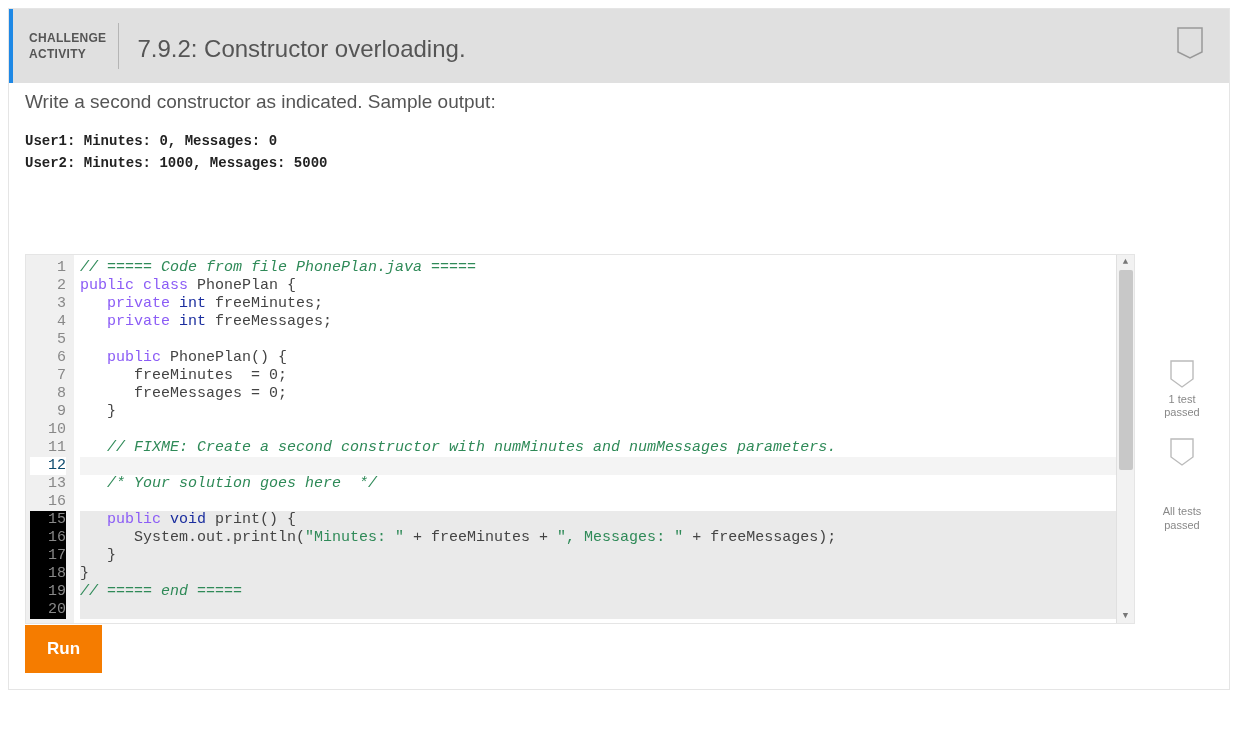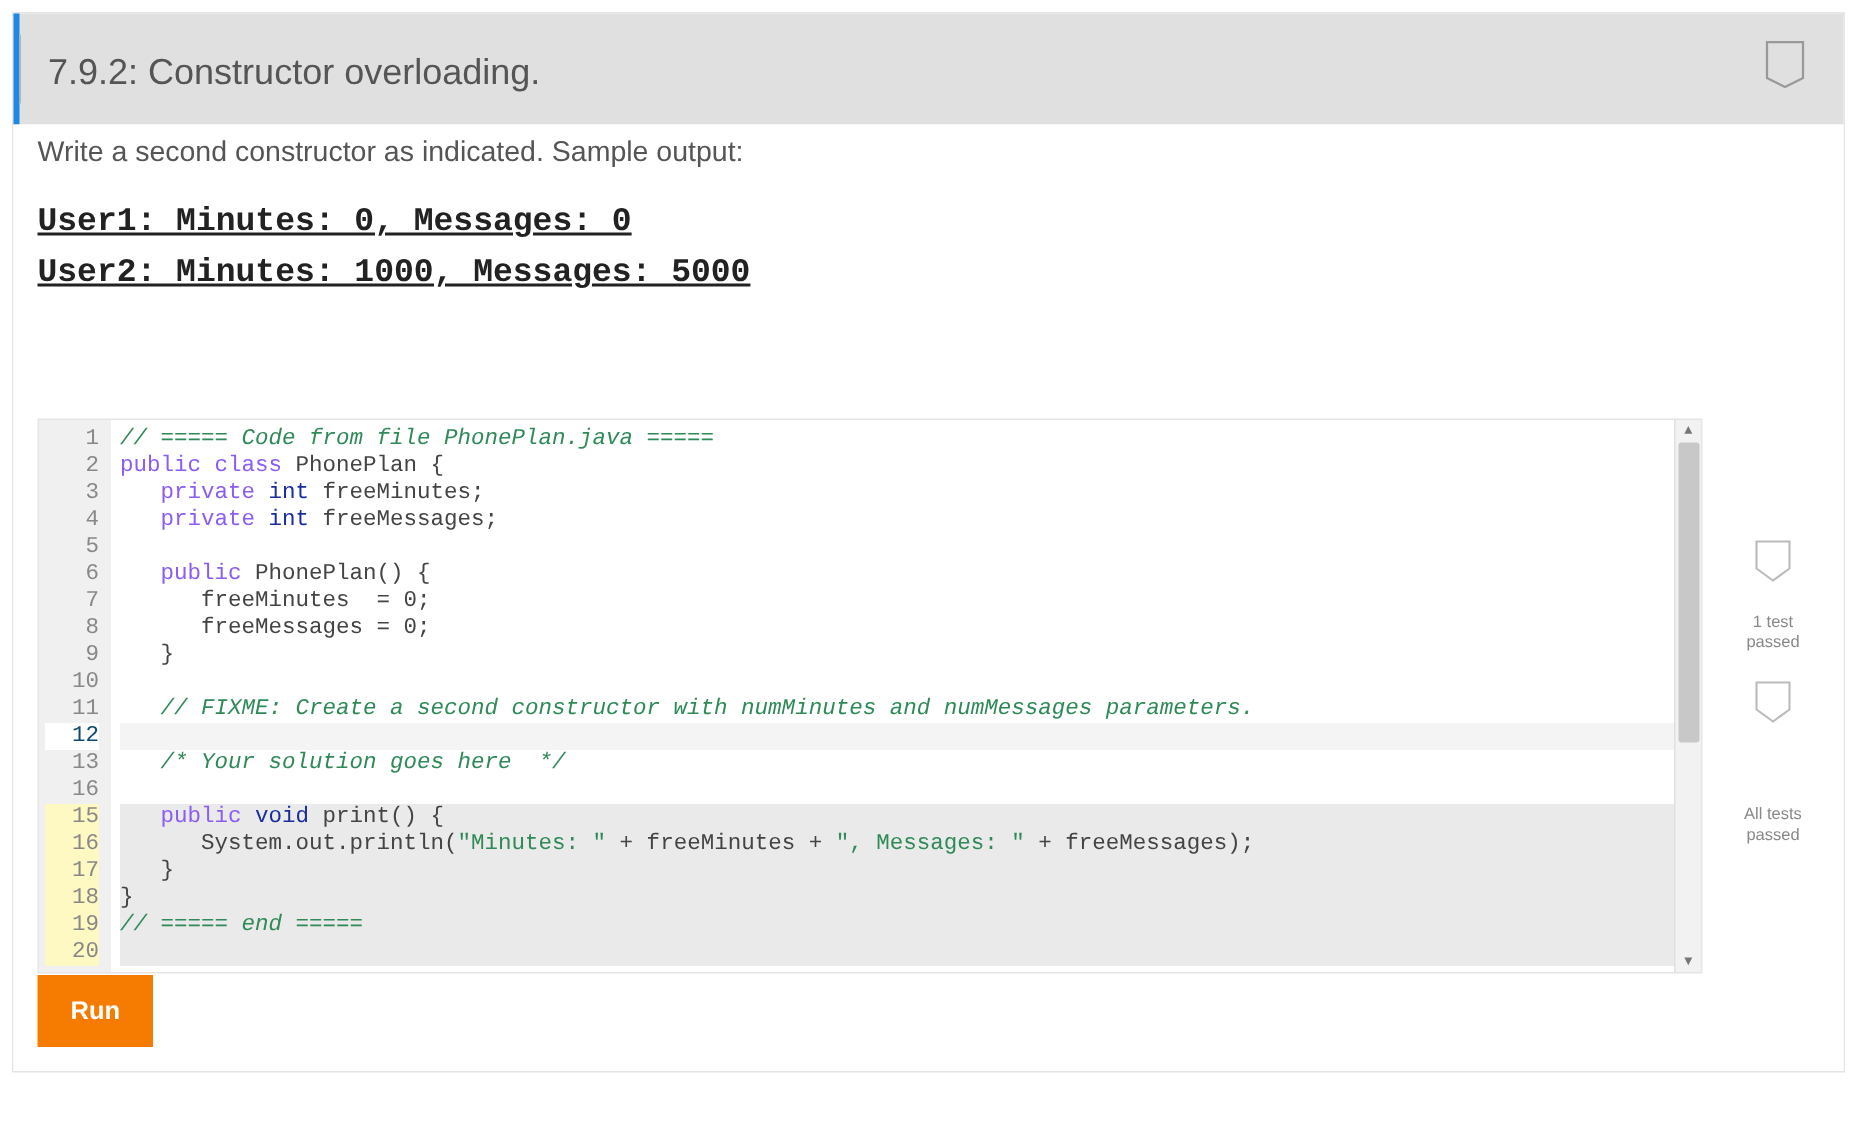--- a/index.html
+++ b/index.html
@@ -55,27 +55,26 @@
   }
   .main { flex: 1; min-width: 0; }
   .instructions {
     font-size: 19px;
     color: #555;
     font-weight: 300;
     margin-bottom: 18px;
   }
   .sample-output {
     font-family: "Courier New", monospace;
-    font-size: 22px;
+    font-size: 14px;
     line-height: 1.55;
     font-weight: bold;
     color: #222;
     margin-bottom: 80px;
     white-space: pre;
-    text-decoration: underline;
   }
 
   .editor-wrap {
     border: 1px solid #e5e5e5;
     background: #fff;
     position: relative;
   }
   .editor {
     font-family: Consolas, "Courier New", monospace;
     font-size: 15px;
@@ -95,21 +94,21 @@
   .code {
     flex: 1;
     padding: 4px 0 4px 6px;
     white-space: pre;
     overflow: hidden;
   }
   .code .line { height: 18px; }
   .line.active { background: #f4f4f4; }
   .gutter .ln.active { background: #ffffff; color:#0c4a6e;}
   .line.hl { background: #eaeaea; }
-  .gutter .ln.hl { background: #fef9c3; }
+  .gutter .ln.hl { background: #000000; }
 
   .tok-c { color: #2f8a58; font-style: italic; }
   .tok-k { color: #8b5cf6; }
   .tok-t { color: #1a2d9e; }
   .tok-s { color: #2f8a58; }
   .tok-n { color: #444; }
 
   .scroll {
     position: absolute;
     right: 0; top: 0; bottom: 0;
@@ -155,35 +154,39 @@
     padding-top: 268px;
     display: flex;
     flex-direction: column;
     align-items: center;
     gap: 18px;
   }
   .badge {
     display: flex;
     flex-direction: column;
     align-items: center;
-    gap: 20px;
+    gap: 4px;
   }
   .badge-label {
     font-size: 11px;
     color: #888;
     text-align: center;
     line-height: 1.2;
   }
 </style>
 </head>
 <body>
 
 <div class="container">
 
   <div class="header">
+    <div class="header-label">
+      <div>CHALLENGE</div>
+      <div>ACTIVITY</div>
+    </div>
     <div class="header-divider"></div>
     <div class="header-title">7.9.2: Constructor overloading.</div>
     <div class="header-spacer"></div>
     <div class="bookmark-icon">
       <svg width="30" height="36" viewBox="0 0 30 36">
         <path d="M3 2 H27 V26 L15 32 L3 26 Z" fill="none" stroke="#999" stroke-width="1.5"></path>
       </svg>
     </div>
   </div>
 

